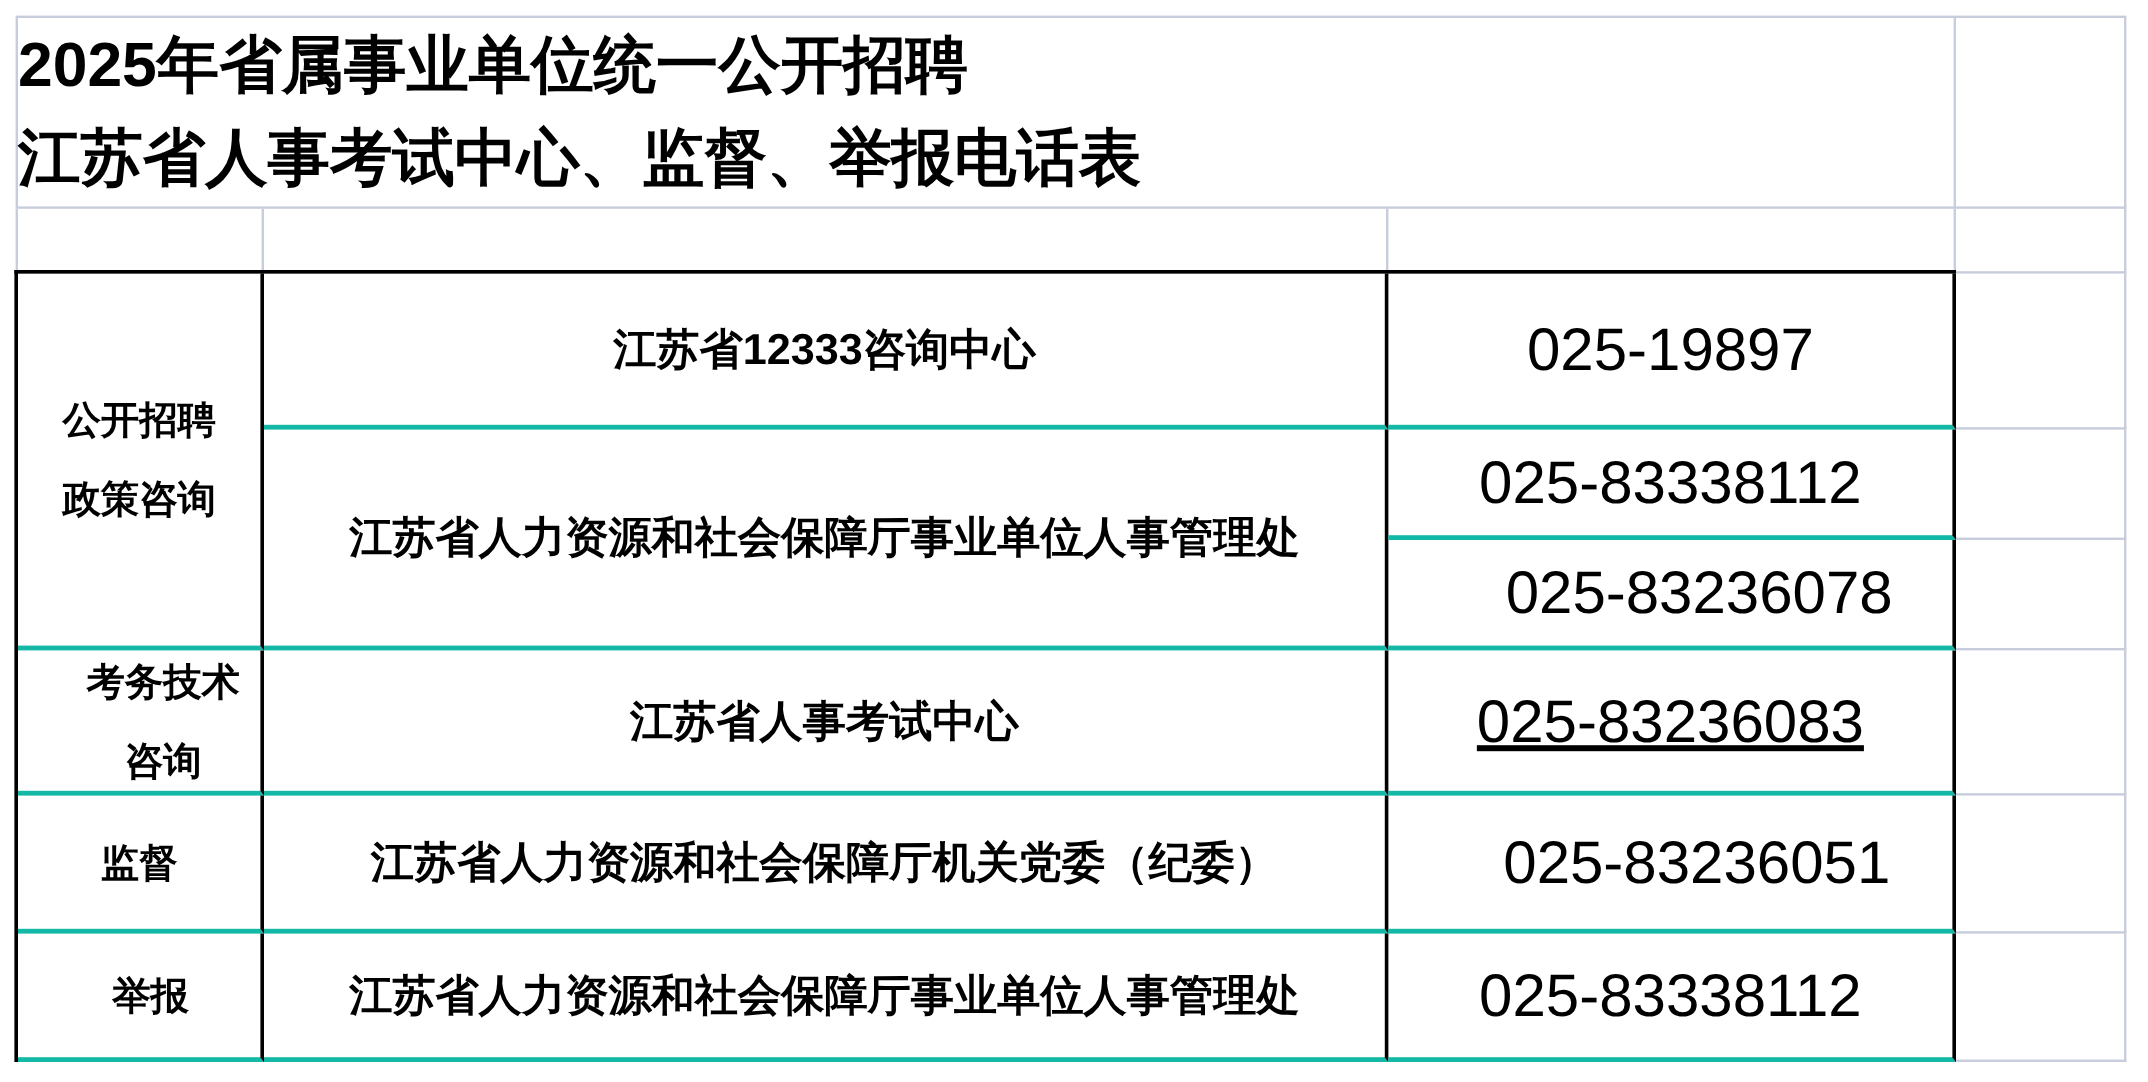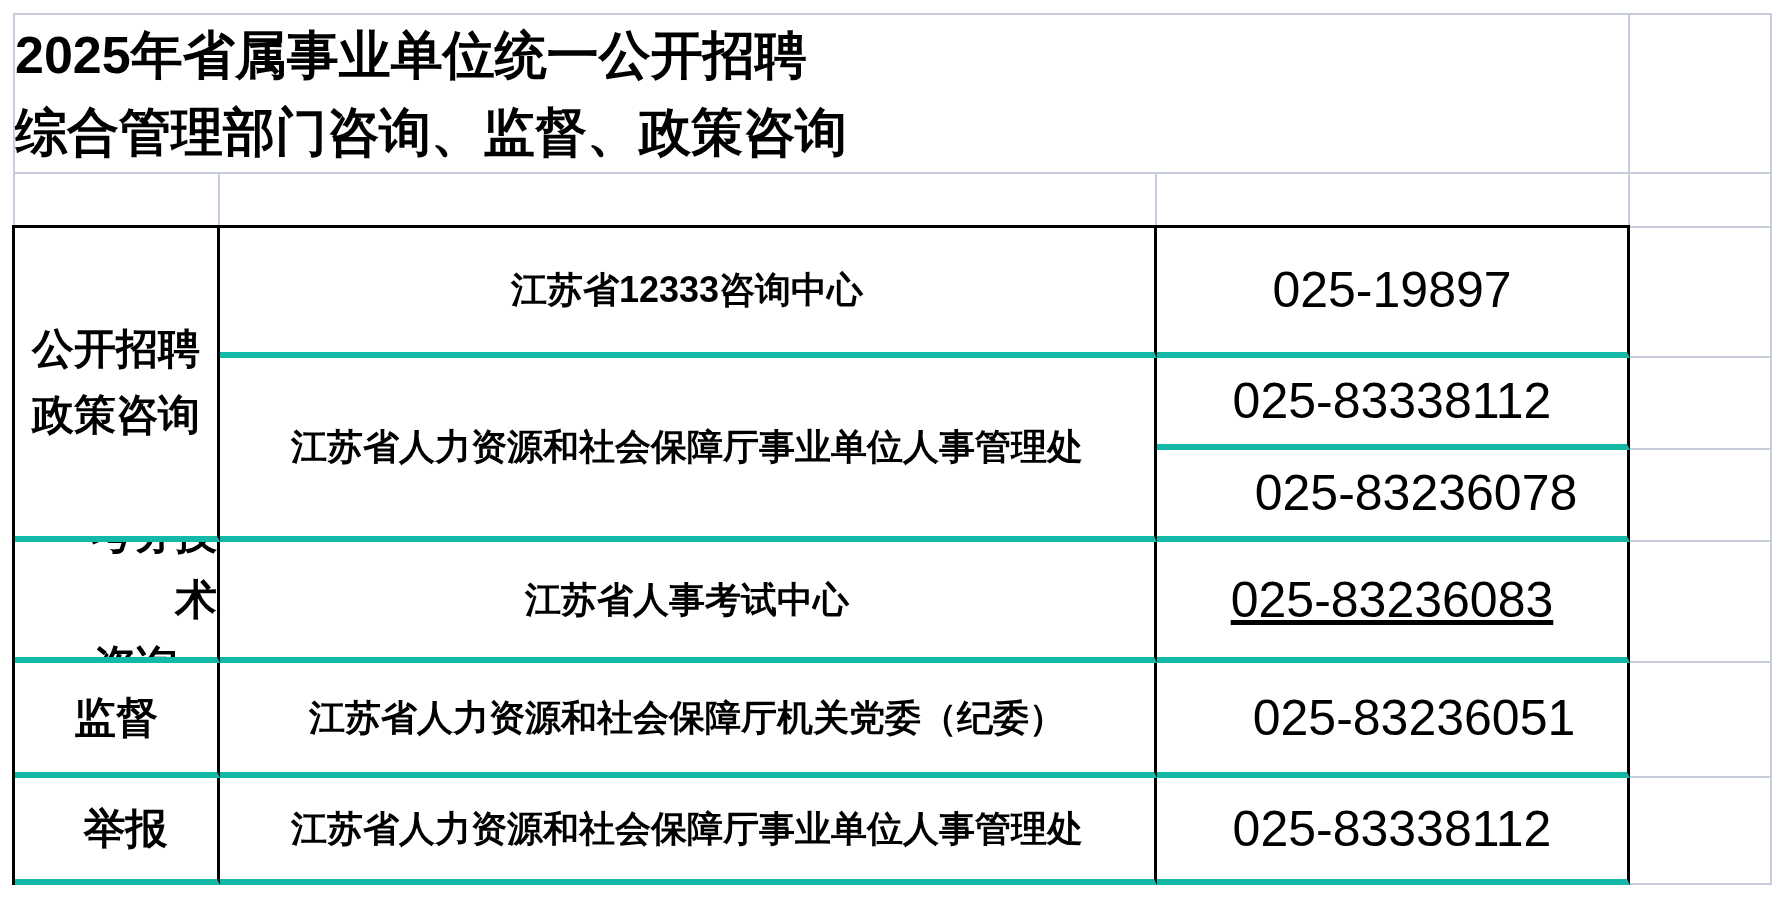--- a/index.html
+++ b/index.html
@@ -60,26 +60,26 @@
     box-sizing:content-box;
     border-left:3px solid #000;
     border-top:3px solid #000;
     display:grid;
     grid-template-columns:205px 937px 473px;
     grid-template-rows:130px 92px 92px 121px 115px 107px;
   }
   .cell{
     box-sizing:border-box;
     border-right:3px solid #000;
-    border-bottom:6px solid #14b8a6;
+    border-bottom:4px solid #14b8a6;
     display:flex;flex-direction:column;justify-content:center;align-items:center;
     text-align:center;
     overflow:hidden;
   }
-  .cat{font-size:42px;font-weight:bold;line-height:66px;text-align:right;}
+  .cat{font-size:32px;font-weight:bold;line-height:66px;}
   .org{font-size:36px;font-weight:bold;line-height:48px;white-space:nowrap;}
   .phone{font-size:50px;font-weight:400;line-height:56px;white-space:nowrap;}
 
   
   .a1{grid-column:1;grid-row:1 / span 3;}
   .b1{grid-column:2;grid-row:1;}
   .c1{grid-column:3;grid-row:1;}
   .b2{grid-column:2;grid-row:2 / span 2;}
   .c2{grid-column:3;grid-row:2;}
   .c3{grid-column:3;grid-row:3;padding-left:48px;}
@@ -93,21 +93,21 @@
   .b6{grid-column:2;grid-row:6;}
   .c6{grid-column:3;grid-row:6;}
 </style>
 </head>
 <body>
 
 <div class="page">
 
   <div class="title-cell">
     <div class="title-line">2025年省属事业单位统一公开招聘</div>
-    <div class="title-line">综合管理部门咨询、监督、政策咨询</div>
+    <div class="title-line">江苏省人事考试中心、监督、举报电话表</div>
   </div>
 
   <div class="spacer-row">
     <div class="spacer-cell"></div>
     <div class="spacer-cell"></div>
     <div class="spacer-cell"></div>
   </div>
 
   <div class="side-col">
     <div class="side-cell h1"></div>

